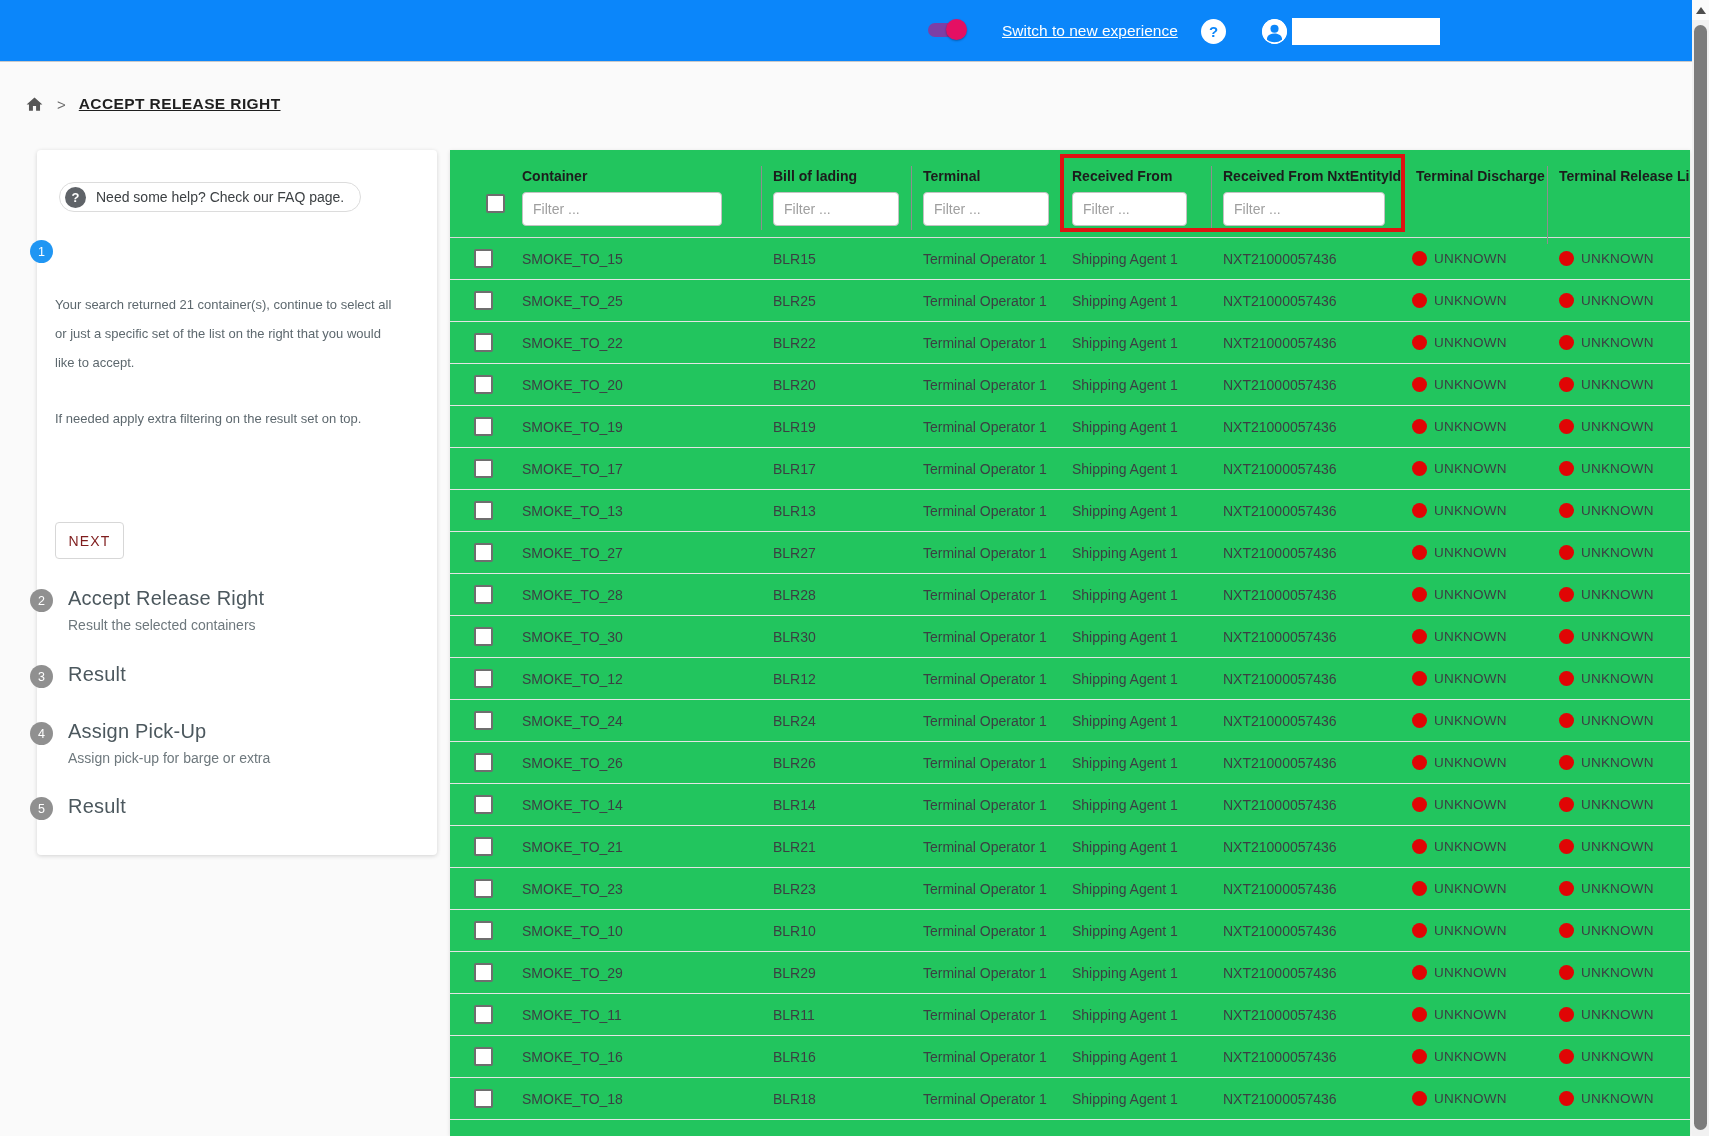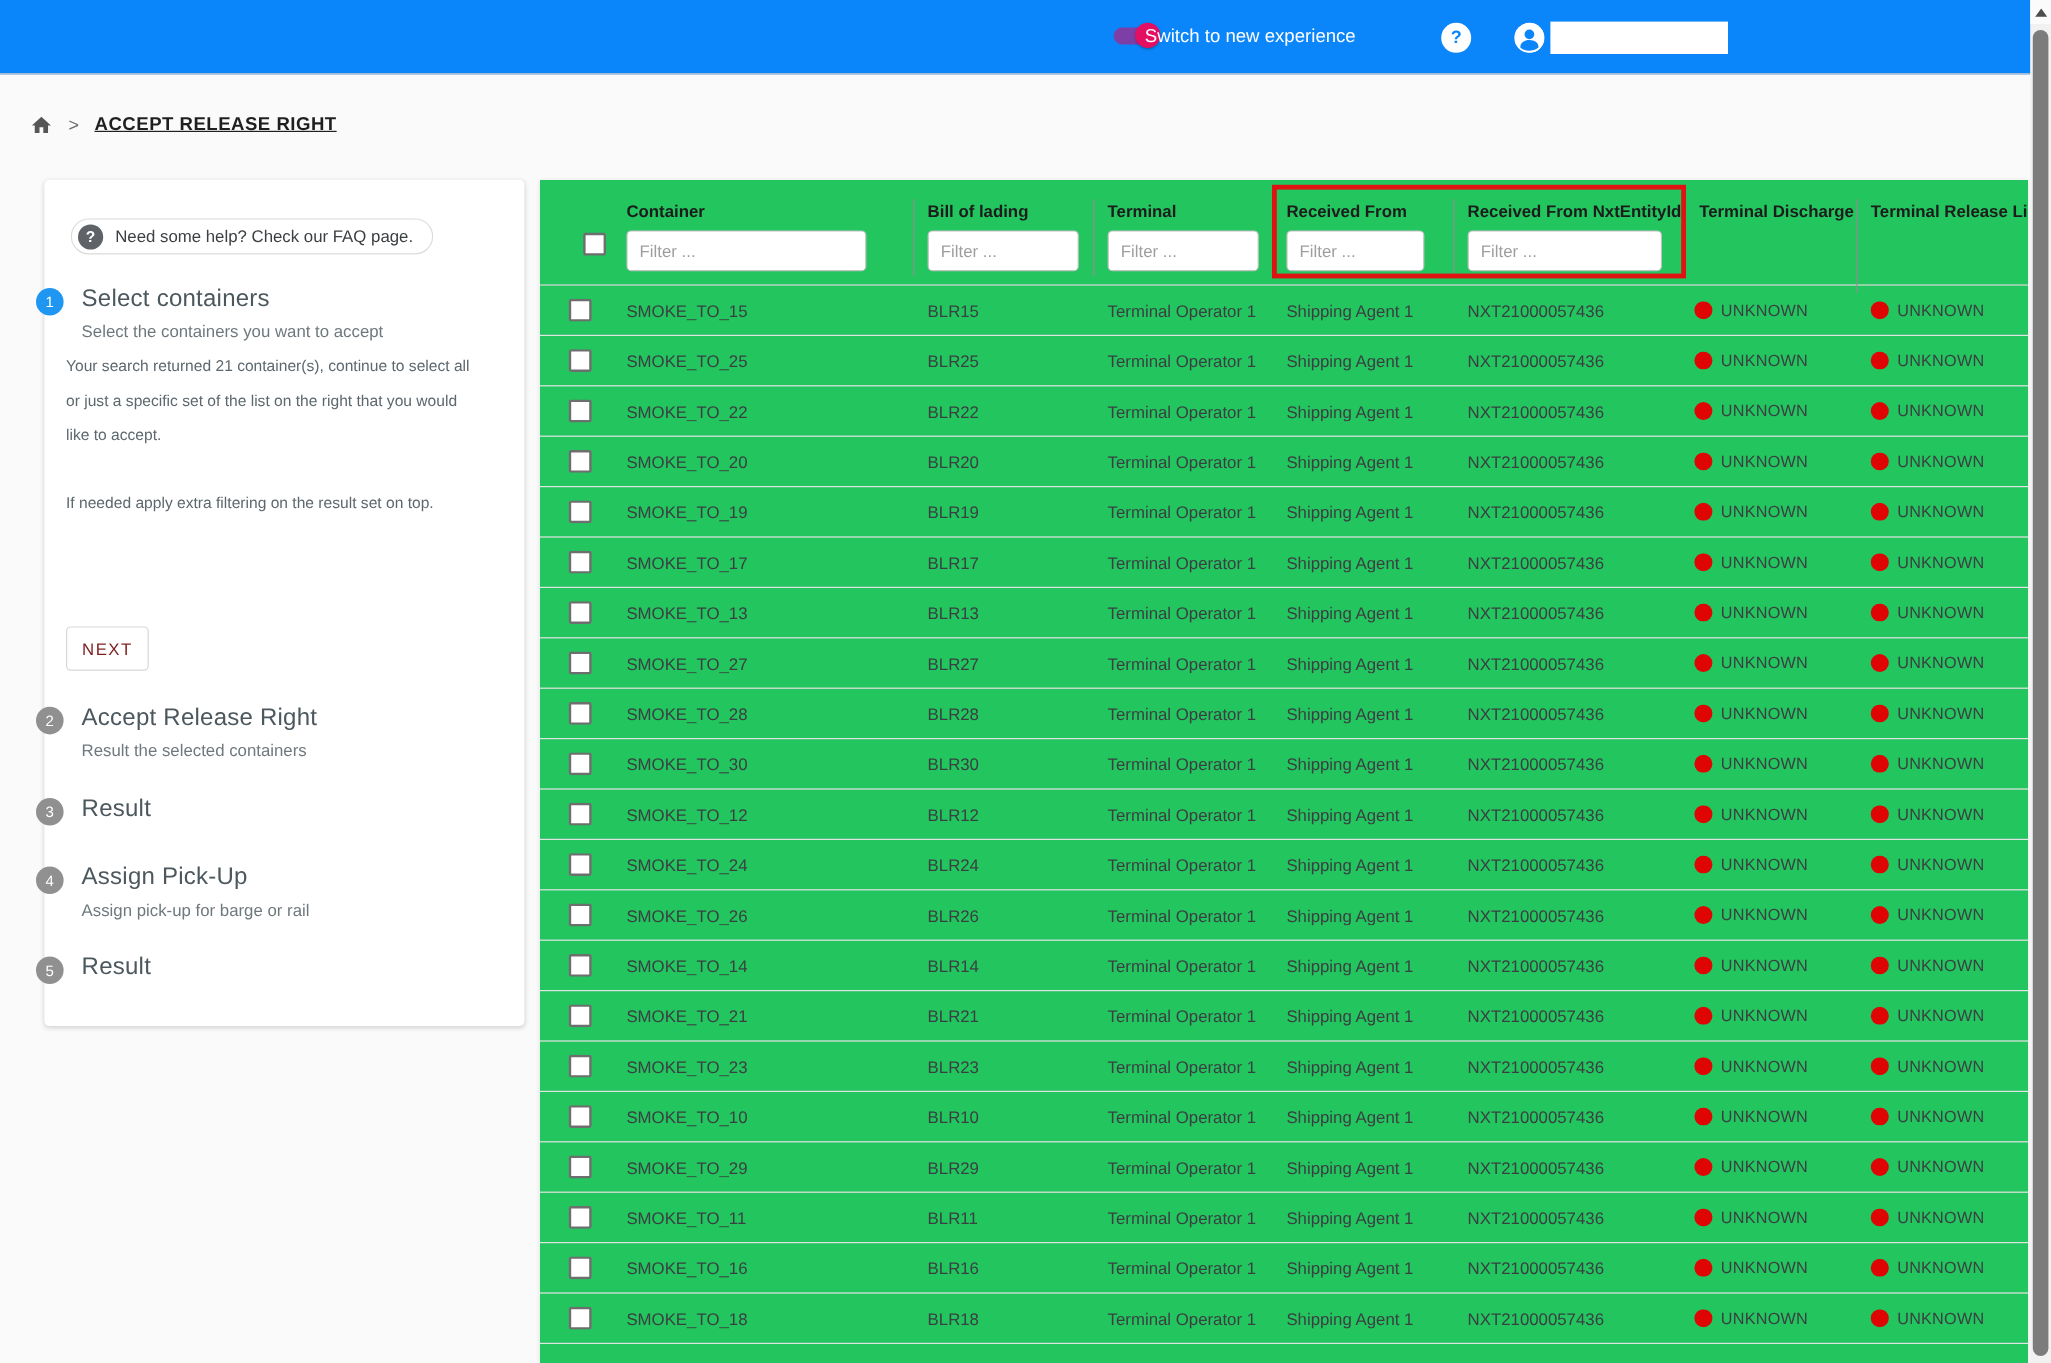--- a/index.html
+++ b/index.html
@@ -5,21 +5,21 @@
   * { margin:0; padding:0; box-sizing:border-box; }
   html,body { width:1709px; height:1136px; overflow:hidden; }
   body { font-family:"Liberation Sans","DejaVu Sans",sans-serif; background:#fafafa; position:relative; }
   .screen { position:absolute; inset:0; width:1709px; height:1136px; background:#fafafa; }
 
   
   .topbar { position:absolute; left:0; top:0; width:1692px; height:62px; background:#0b86fa; border-bottom:1px solid #c9c9c9; }
   .toggle { position:absolute; left:928px; top:22px; width:36px; height:16px; cursor:pointer; }
   .toggle-track { position:absolute; left:0; top:1px; width:34px; height:14px; border-radius:8px; background:#7d3fa5; }
   .toggle-knob { position:absolute; right:-3px; top:-3px; width:21px; height:21px; border-radius:50%; background:#e40f63; box-shadow:0 1px 2px rgba(0,0,0,.3); }
-  .toggle-label { position:absolute; left:954px; top:0; height:62px; display:flex; align-items:center; color:#fff; font-size:15.5px; }
+  .toggle-label { position:absolute; left:1002px; top:0; height:62px; display:flex; align-items:center; color:#fff; font-size:15.5px;text-decoration:underline; }
   .circle-icon { position:absolute; top:19px; width:25px; height:25px; border-radius:50%; background:#fff; display:flex; align-items:center; justify-content:center; }
   .help-circle { left:1201px; color:#0b86fa; font-weight:bold; font-size:15px; }
   .account-circle { left:1262px; overflow:hidden; }
   .hdr-input { position:absolute; left:1292px; top:18px; width:148px; height:27px; border:none; background:#fff; outline:none; padding:0 8px; font-size:14px; }
   .role-btn { position:absolute; left:1450px; top:8px; width:216px; height:48px; background:transparent; border:2px solid #14141e; border-radius:4px; color:#fff; font-size:16px; font-weight:500; letter-spacing:.4px; display:flex; align-items:center; justify-content:center; gap:10px; cursor:pointer; font-family:inherit; }
   .caret-down { width:0; height:0; border-left:5px solid transparent; border-right:5px solid transparent; border-top:6px solid #f0f0f0; }
 
   
   .breadcrumb { position:absolute; left:25px; top:92px; height:24px; display:flex; align-items:center; gap:13px; }
   .bc-sep { color:#6b6b6b; font-size:15px; }
@@ -101,24 +101,20 @@
   </nav>
 
   <aside class="wizard-card">
     <div class="faq-pill">
       <span class="faq-q">?</span>
       <span class="faq-text">Need some help? Check our FAQ page.</span>
     </div>
 
     <div class="step step-1">
       <div class="step-circle active">1</div>
-      <div>
-        <div class="step-title">Select containers</div>
-        <div class="step-sub">Select the containers you want to accept</div>
-      </div>
     </div>
 
     <p class="para para-1">Your search returned 21 container(s), continue to select all or just a specific set of the list on the right that you would like to accept.</p>
     <p class="para para-2">If needed apply extra filtering on the result set on top.</p>
 
     <button class="next-btn" disabled="">NEXT</button>
 
     <div class="step step-2">
       <div class="step-circle">2</div>
       <div>
@@ -131,21 +127,21 @@
       <div class="step-circle">3</div>
       <div>
         <div class="step-title">Result</div>
       </div>
     </div>
 
     <div class="step step-4">
       <div class="step-circle">4</div>
       <div>
         <div class="step-title">Assign Pick-Up</div>
-        <div class="step-sub">Assign pick-up for barge or rail</div>
+        <div class="step-sub">Assign pick-up for barge or extra</div>
       </div>
     </div>
 
     <div class="step step-5">
       <div class="step-circle">5</div>
       <div>
         <div class="step-title">Result</div>
       </div>
     </div>
   </aside>

